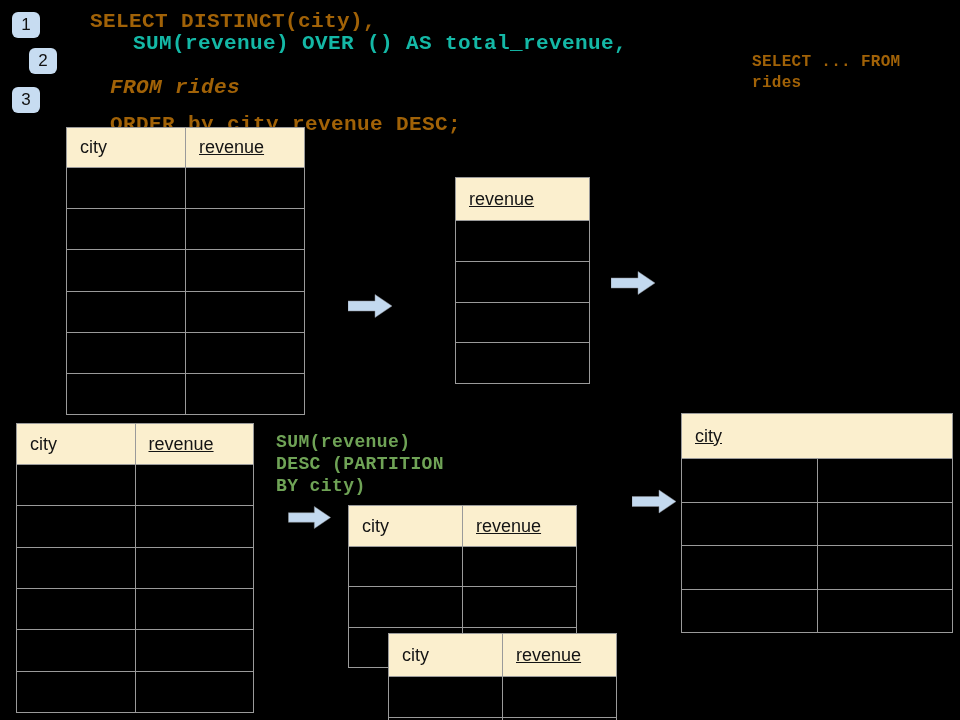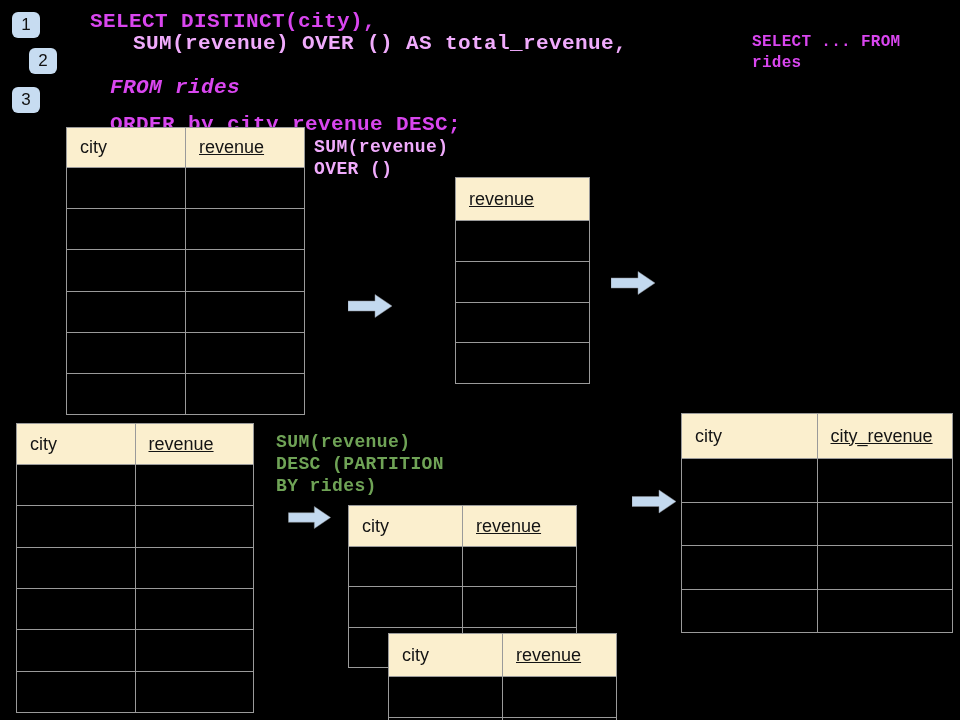--- a/index.html
+++ b/index.html
@@ -19,25 +19,25 @@
   
   .code-line{
     position:absolute;white-space:pre;
     font:bold 21px "Liberation Mono",monospace;letter-spacing:.4px;line-height:22px;
   }
   #cl1{left:90px;top:11px;}
   #cl2{left:133px;top:33px;}
   #cl3{left:133px;top:55px;}
   #cl4{left:110px;top:77px;font-style:italic;}
   #cl5{left:110px;top:114px;}
-  .c-purple{color:#d946ef;}
-  .c-red{color:#f0abfc;}
+  .c-purple{color:#a16207;}
+  .c-red{color:#14b8a6;}
   .c-green{color:#6FA356;}
   .side-note{
-    position:absolute;left:752px;top:32px;white-space:pre;
+    position:absolute;left:752px;top:52px;white-space:pre;
     font:bold 16px "Liberation Mono",monospace;letter-spacing:.3px;line-height:21px;
   }
   .annotation{
     position:absolute;white-space:pre;
     font:bold 18px "Liberation Mono",monospace;letter-spacing:.4px;line-height:22px;
   }
   #ann-total{left:314px;top:136px;}
   #ann-partition{left:276px;top:431px;}
   
   .table{
@@ -77,26 +77,24 @@
   <div class="badge" id="badge3">3</div>
 
   <div class="code-line c-purple" id="cl1">SELECT DISTINCT(city),</div>
   <div class="code-line c-red" id="cl2">SUM(revenue) OVER () AS total_revenue,</div>
   <div class="code-line c-purple" id="cl4">FROM rides</div>
   <div class="code-line c-purple" id="cl5">ORDER by city_revenue DESC;</div>
 
   <div class="side-note c-purple"><span>SELECT ... FROM</span>
 <span>rides</span></div>
 
-  <div class="annotation c-red" id="ann-total"><span>SUM(revenue)</span>
-<span>OVER ()</span></div>
 
   <div class="annotation c-green" id="ann-partition"><span>SUM(revenue)</span>
 <span>DESC (PARTITION</span>
-<span>BY rides)</span></div>
+<span>BY city)</span></div>
 
   <div class="table" id="t1">
       <div class="thead">
         <div class="th">city</div>
         <div class="th">revenue</div>
       </div>
       <div class="trow">
         <div class="td"></div>
         <div class="td"></div>
       </div>
@@ -196,21 +194,20 @@
         <div class="td"></div>
       </div>
       <div class="trow">
         <div class="td"></div>
         <div class="td"></div>
       </div>
     </div>
   <div class="table" id="t6">
       <div class="thead">
         <div class="th">city</div>
-        <div class="th">city_revenue</div>
       </div>
       <div class="trow">
         <div class="td"></div>
         <div class="td"></div>
       </div>
       <div class="trow">
         <div class="td"></div>
         <div class="td"></div>
       </div>
       <div class="trow">

